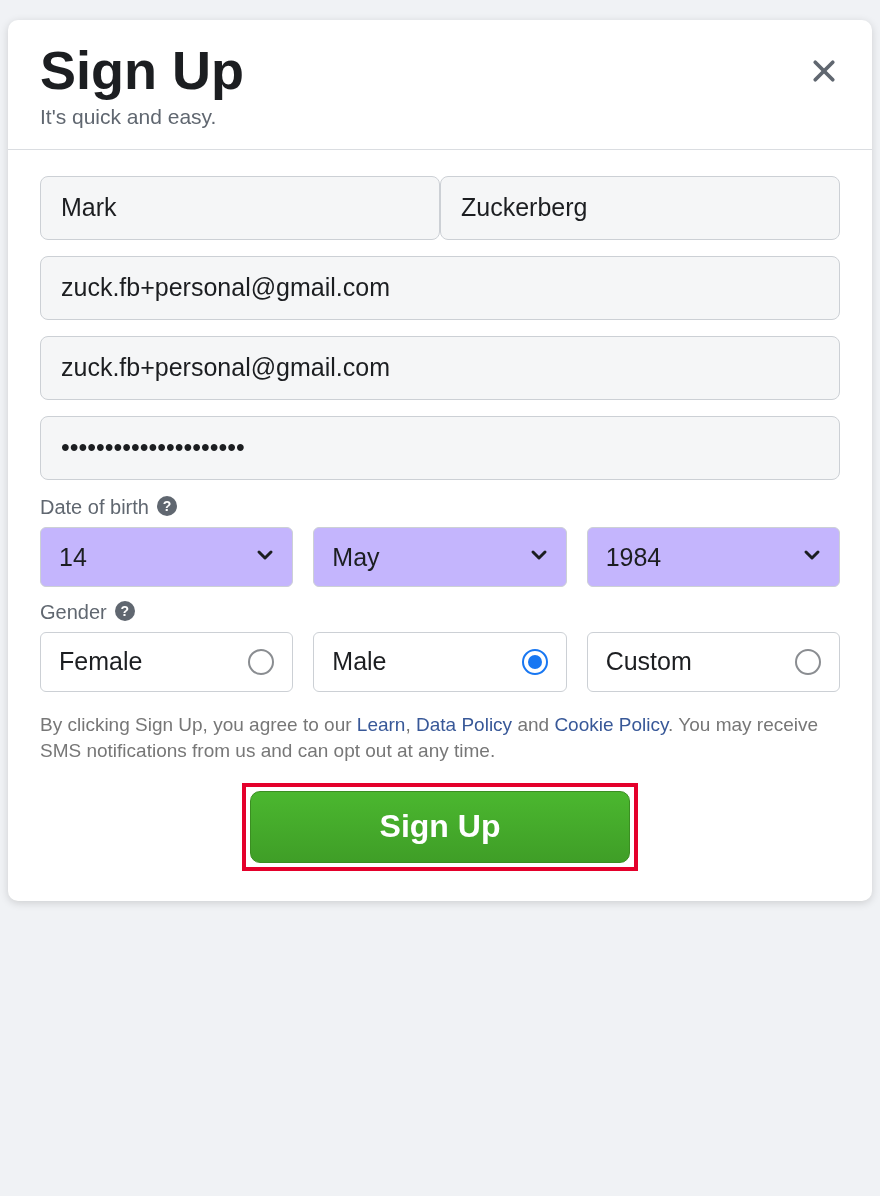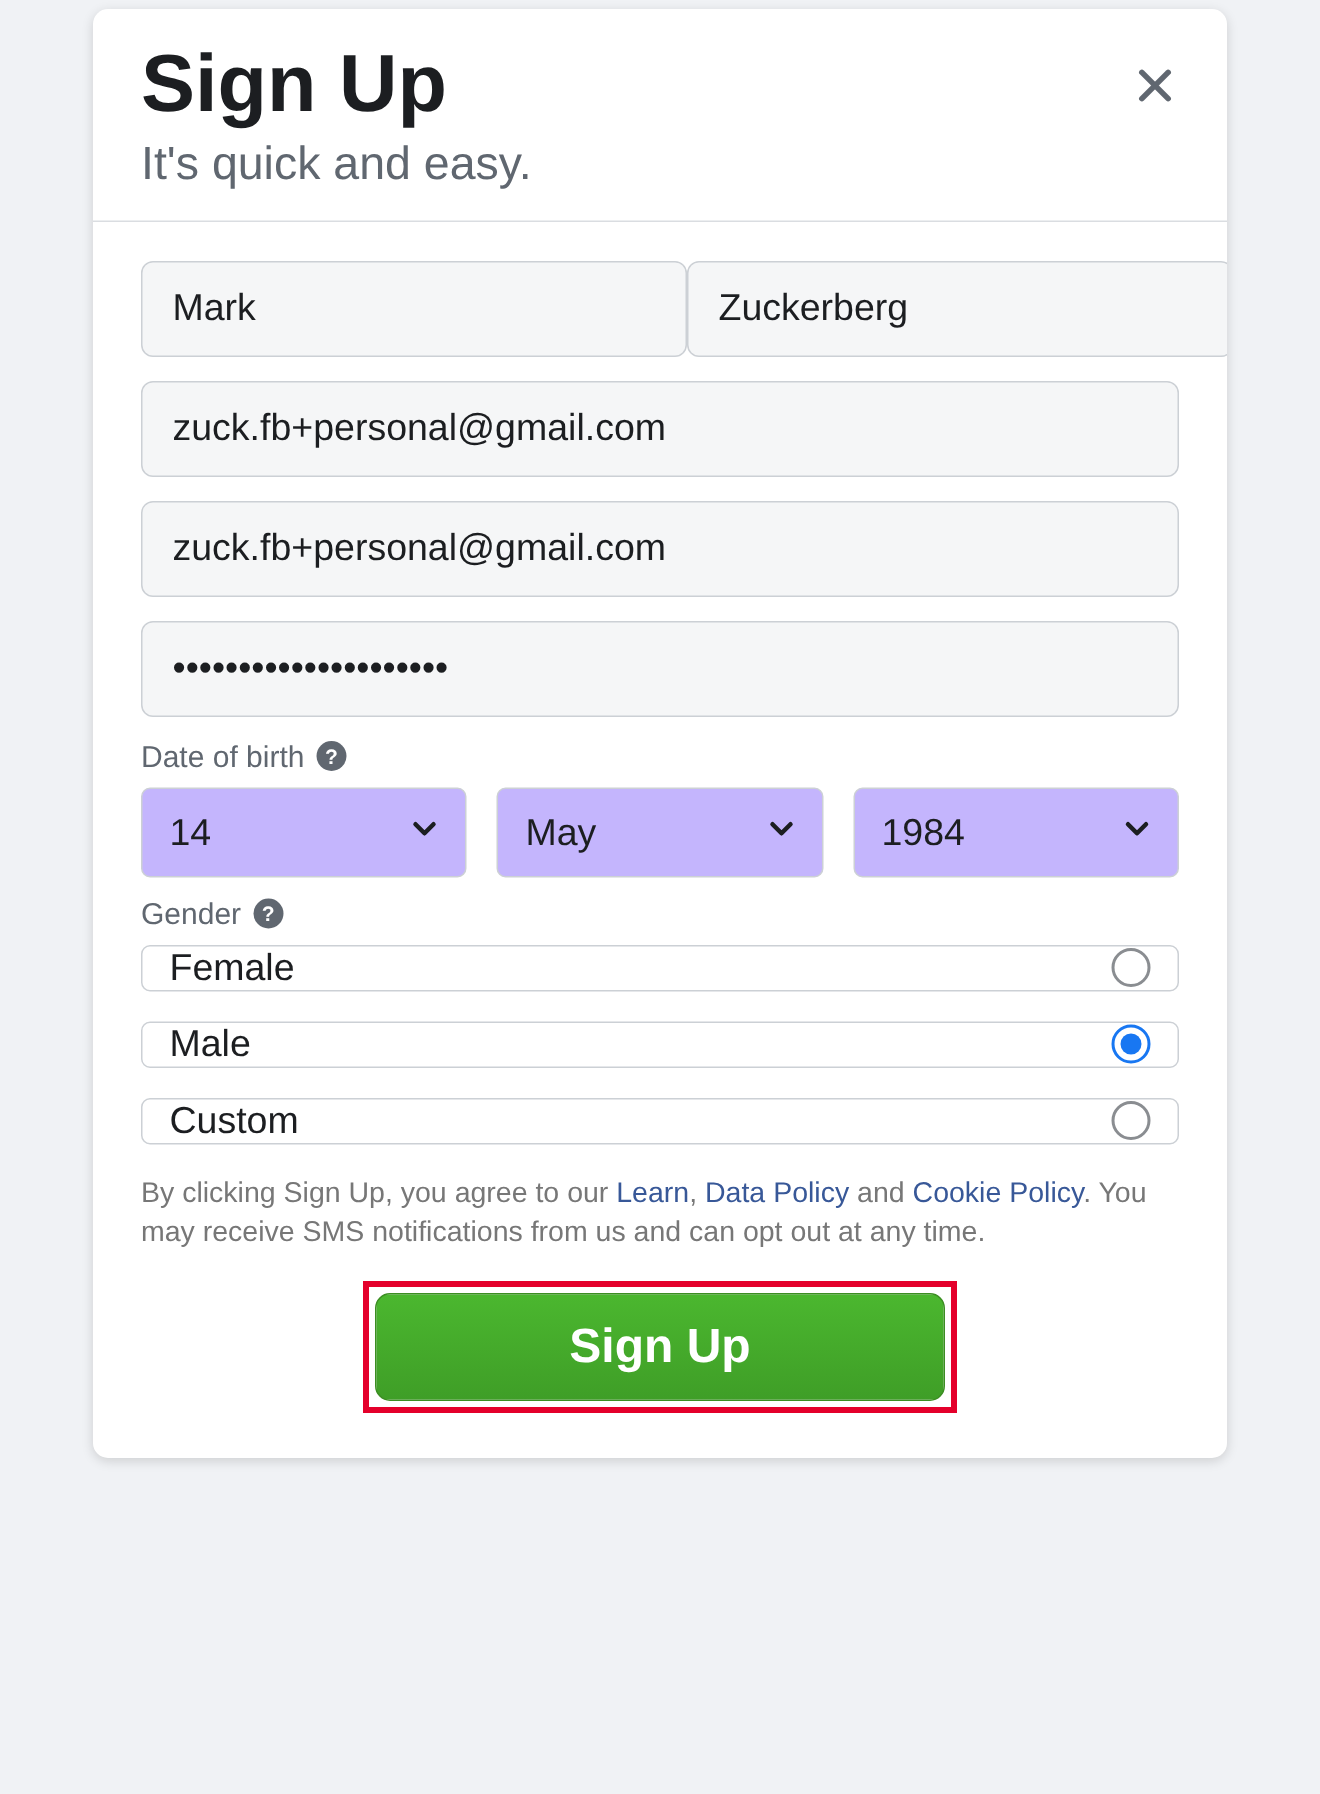--- a/index.html
+++ b/index.html
@@ -5,40 +5,40 @@
   * { box-sizing: border-box; margin: 0; padding: 0; }
   html, body { width: 880px; height: 1196px; }
   body {
     font-family: Helvetica, Arial, sans-serif;
     background: #f0f2f5;
     display: flex;
     align-items: flex-start;
     justify-content: center;
   }
   .modal {
-    width: 756px;
-    margin-top: 6px;
+    width: 864px;
+    margin-top: 20px;
     background: #fff;
     border-radius: 10px;
     box-shadow: 0 2px 8px rgba(0,0,0,0.15);
     overflow: hidden;
   }
   .modal-header {
     padding: 22px 32px 20px 32px;
     border-bottom: 1px solid #dadde1;
     position: relative;
   }
   .modal-title {
     font-size: 54px;
     font-weight: 700;
     color: #1c1e21;
     line-height: 1.05;
   }
   .modal-subtitle {
-    font-size: 31px;
+    font-size: 21px;
     color: #606770;
     margin-top: 6px;
   }
   .close-btn {
     position: absolute;
     top: 34px;
     right: 30px;
     width: 36px;
     height: 36px;
     background: none;
@@ -103,21 +103,21 @@
   }
   .chevron {
     position: absolute;
     right: 16px;
     top: 50%;
     transform: translateY(-50%);
     pointer-events: none;
     color: #1c1e21;
   }
   .chevron svg { width: 24px; height: 24px; }
-  .gender-row { display: flex; gap: 20px; margin-bottom: 20px; flex-direction: column; }
+  .gender-row { display: flex; gap: 20px; margin-bottom: 20px; }
   .gender-opt {
     flex: 1;
     height: 60px;
     padding: 0 18px;
     border: 1px solid #ccd0d5;
     border-radius: 6px;
     display: flex;
     align-items: center;
     justify-content: space-between;
     font-size: 25px;

